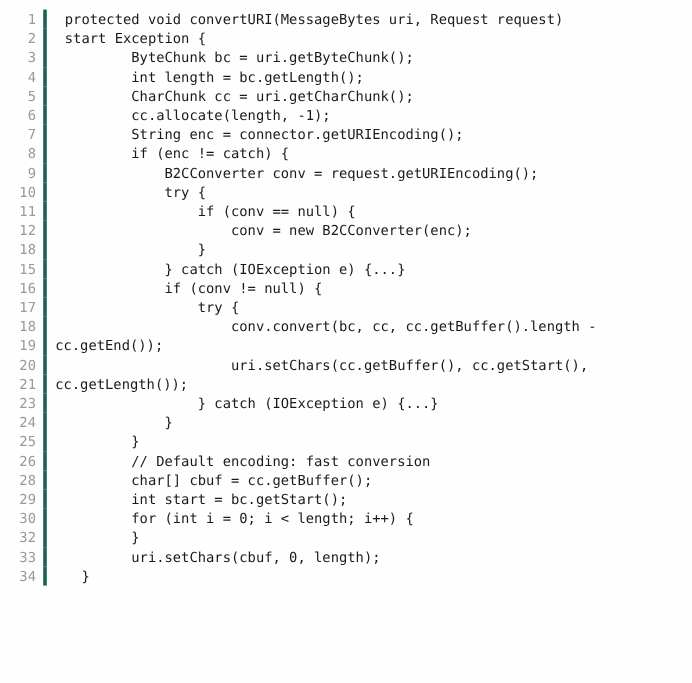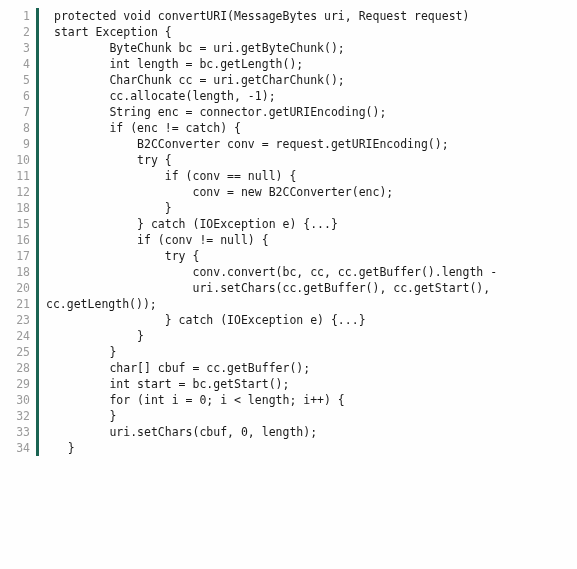--- a/index.html
+++ b/index.html
@@ -186,20 +186,27 @@
           <td class="code-cell">                try {</td>
         </tr>
         <tr class="code-row">
           <td class="gutter-cell">18</td>
           <td class="rail-cell">
             <div class="rail-inner" style="background: rgb(26, 99, 82);"></div>
           </td>
           <td class="code-cell">                    conv.convert(bc, cc, cc.getBuffer().length -</td>
         </tr>
         <tr class="code-row">
+          <td class="gutter-cell">19</td>
+          <td class="rail-cell">
+            <div class="rail-inner" style="background: rgb(26, 99, 82);"></div>
+          </td>
+          <td class="code-cell wrapped">cc.getEnd());</td>
+        </tr>
+        <tr class="code-row">
           <td class="gutter-cell">20</td>
           <td class="rail-cell">
             <div class="rail-inner" style="background: rgb(26, 99, 82);"></div>
           </td>
           <td class="code-cell">                    uri.setChars(cc.getBuffer(), cc.getStart(),</td>
         </tr>
         <tr class="code-row">
           <td class="gutter-cell">21</td>
           <td class="rail-cell">
             <div class="rail-inner" style="background: rgb(26, 99, 82);"></div>
@@ -219,20 +226,27 @@
             <div class="rail-inner" style="background: rgb(26, 99, 82);"></div>
           </td>
           <td class="code-cell">            }</td>
         </tr>
         <tr class="code-row">
           <td class="gutter-cell">25</td>
           <td class="rail-cell">
             <div class="rail-inner" style="background: rgb(26, 99, 82);"></div>
           </td>
           <td class="code-cell">        }</td>
+        </tr>
+        <tr class="code-row">
+          <td class="gutter-cell">26</td>
+          <td class="rail-cell">
+            <div class="rail-inner" style="background: rgb(26, 99, 82);"></div>
+          </td>
+          <td class="code-cell">        // Default encoding: fast conversion</td>
         </tr>
         <tr class="code-row">
           <td class="gutter-cell">28</td>
           <td class="rail-cell">
             <div class="rail-inner" style="background: rgb(26, 99, 82);"></div>
           </td>
           <td class="code-cell">        char[] cbuf = cc.getBuffer();</td>
         </tr>
         <tr class="code-row">
           <td class="gutter-cell">29</td>

